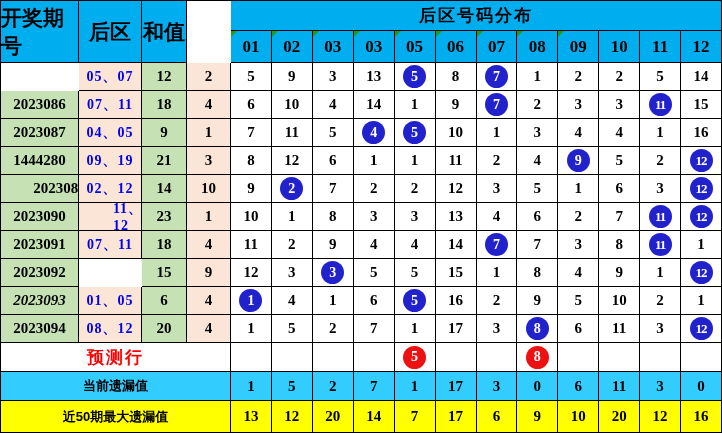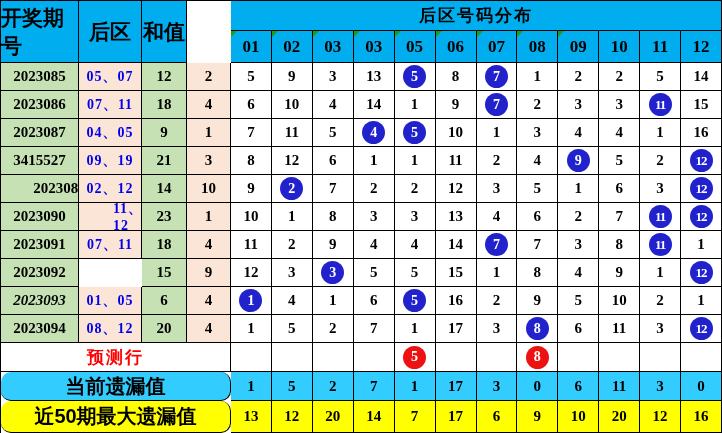--- a/index.html
+++ b/index.html
@@ -32,21 +32,21 @@
     border-right: 6px solid transparent;
   }
   .green { background: var(--row-green); }
   .pink  { background: var(--row-pink); }
   .cyan  { background: var(--omission-cyan); }
   .yellow{ background: var(--max-yellow); }
   .serif { font-family: "Liberation Serif", "DejaVu Serif", serif; font-size: 15px; }
   .backcell { color: var(--back-text-blue); font-size: 14px; letter-spacing: 1px;
               font-family: "Liberation Serif", "DejaVu Serif", serif; }
   .pred-label { color: var(--prediction-red); font-size: 17px; letter-spacing: 2px; }
-  .sum-label { font-size: 20px; border-radius: 10px; }
+  .sum-label { font-size: 13px; }
   .ball {
     width: 23px; height: 23px; border-radius: 50%;
     display: inline-flex; align-items: center; justify-content: center;
     color: #fff; font-weight: bold;
     font-family: "Liberation Serif", "DejaVu Serif", serif; font-size: 14px;
   }
   .ball-blue { background: var(--ball-blue); }
   .ball-red  { background: var(--ball-red); }
 </style>
 </head>
@@ -62,21 +62,20 @@
     <div class="cell hdr numhd tri" style="grid-area: 2 / 7;">03</div>
     <div class="cell hdr numhd tri" style="grid-area: 2 / 8;">03</div>
     <div class="cell hdr numhd tri" style="grid-area: 2 / 9;">05</div>
     <div class="cell hdr numhd tri" style="grid-area: 2 / 10;">06</div>
     <div class="cell hdr numhd tri" style="grid-area: 2 / 11;">07</div>
     <div class="cell hdr numhd tri" style="grid-area: 2 / 12;">08</div>
     <div class="cell hdr numhd tri" style="grid-area: 2 / 13;">09</div>
     <div class="cell hdr numhd" style="grid-area: 2 / 14;">10</div>
     <div class="cell hdr numhd" style="grid-area: 2 / 15;">11</div>
     <div class="cell hdr numhd" style="grid-area: 2 / 16;">12</div>
-    <div class="cell green serif" style="grid-area: 3 / 1;">2023085</div>
     <div class="cell pink backcell" style="grid-area: 3 / 2;">05、07</div>
     <div class="cell green serif" style="grid-area: 3 / 3;">12</div>
     <div class="cell pink serif" style="grid-area: 3 / 4;">2</div>
     <div class="cell serif" style="grid-area: 3 / 5;">5</div>
     <div class="cell serif" style="grid-area: 3 / 6;">9</div>
     <div class="cell serif" style="grid-area: 3 / 7;">3</div>
     <div class="cell serif" style="grid-area: 3 / 8;">13</div>
     <div class="cell serif" style="grid-area: 3 / 9;">
       <span class="ball ball-blue">5</span>
     </div>
@@ -122,21 +121,21 @@
     <div class="cell serif" style="grid-area: 5 / 9;">
       <span class="ball ball-blue">5</span>
     </div>
     <div class="cell serif" style="grid-area: 5 / 10;">10</div>
     <div class="cell serif" style="grid-area: 5 / 11;">1</div>
     <div class="cell serif" style="grid-area: 5 / 12;">3</div>
     <div class="cell serif" style="grid-area: 5 / 13;">4</div>
     <div class="cell serif" style="grid-area: 5 / 14;">4</div>
     <div class="cell serif" style="grid-area: 5 / 15;">1</div>
     <div class="cell serif" style="grid-area: 5 / 16;">16</div>
-    <div class="cell green serif" style="grid-area: 6 / 1;">3415527</div>
+    <div class="cell green serif" style="grid-area: 6 / 1;">1444280</div>
     <div class="cell pink backcell" style="grid-area: 6 / 2;">09、19</div>
     <div class="cell green serif" style="grid-area: 6 / 3;">21</div>
     <div class="cell pink serif" style="grid-area: 6 / 4;">3</div>
     <div class="cell serif" style="grid-area: 6 / 5;">8</div>
     <div class="cell serif" style="grid-area: 6 / 6;">12</div>
     <div class="cell serif" style="grid-area: 6 / 7;">6</div>
     <div class="cell serif" style="grid-area: 6 / 8;">1</div>
     <div class="cell serif" style="grid-area: 6 / 9;">1</div>
     <div class="cell serif" style="grid-area: 6 / 10;">11</div>
     <div class="cell serif" style="grid-area: 6 / 11;">2</div>

